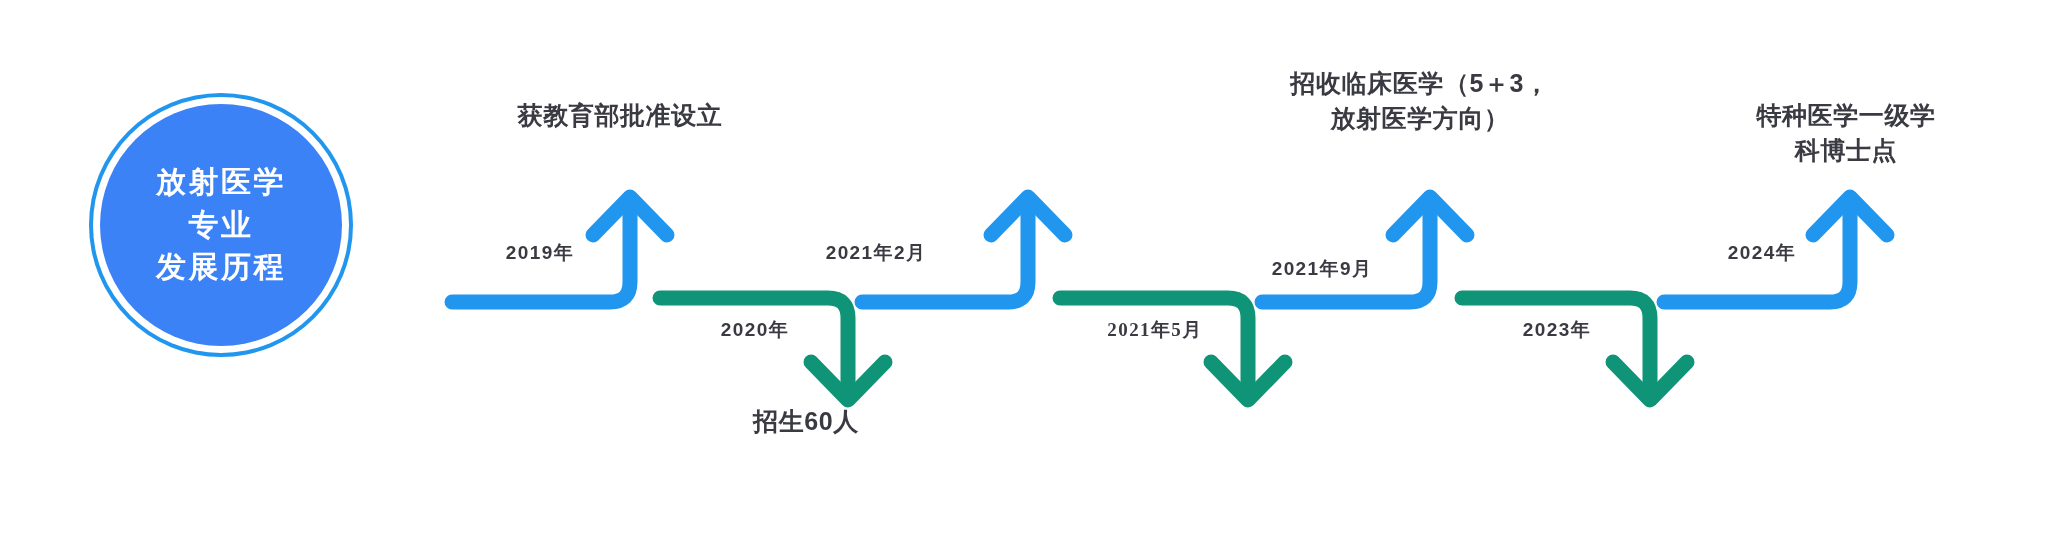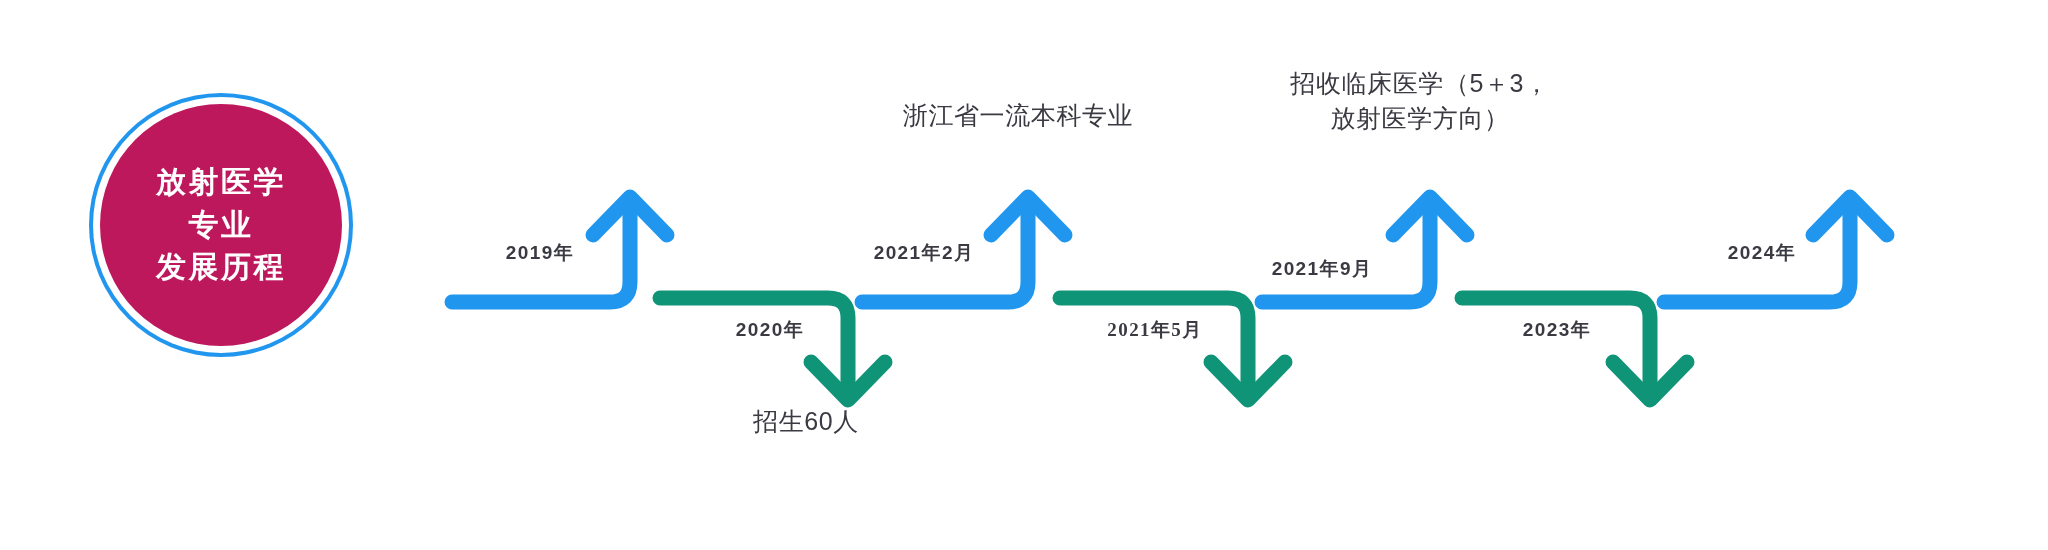--- a/index.html
+++ b/index.html
@@ -28,40 +28,40 @@
   }
 
   
   .hub {
     position: absolute;
     left: 100px;
     top: 104px;
     width: 242px;
     height: 242px;
     border-radius: 50%;
-    background: #be185d;
+    background: #3b82f6;
     box-shadow: 0 0 0 7px #ffffff, 0 0 0 11px #2196ef;
     display: flex;
     align-items: center;
     justify-content: center;
   }
   .hub-text {
     color: #ffffff;
     font-weight: 700;
     font-size: 30px;
     line-height: 1.42;
     text-align: center;
     letter-spacing: 2.5px;
     white-space: pre-line;
   }
 
   
   .label {
     position: absolute;
-    font-weight: 400;
+    font-weight: 700;
     color: #3a3a42;
     text-align: center;
     line-height: 1.38;
     white-space: pre-line;
     transform: translateX(-50%);
   }
   .label.milestone {
     font-size: 25px;
     letter-spacing: 0.6px;
   }
@@ -113,36 +113,37 @@
       <path d="M 1813 235 L 1850 197 L 1887 235" fill="none" stroke="#2196ef" stroke-width="15" stroke-linecap="round" stroke-linejoin="round"></path>
     </g>
   </svg>
 
   <div class="hub">
     <div class="hub-text">放射医学
 专业
 发展历程</div>
   </div>
 
+  <div class="label milestone" style="left:620px; top:98px;">获教育部批准设立</div>
 
-  <div class="label milestone" style="left:1018px; top:98px;">浙江省一流本科专业</div>
 
   <div class="label milestone" style="left:1420px; top:66px;">招收临床医学（5＋3，
 放射医学方向）</div>
 
+  <div class="label milestone" style="left:1846px; top:98px;">特种医学一级学科博士点</div>
 
   <div class="label milestone" style="left:806px; top:404px;">招生60人</div>
 
 
 
   <div class="label year" style="left:540px; top:240px;">2019年</div>
 
-  <div class="label year" style="left:755px; top:317px;margin-left:15px;">2020年</div>
+  <div class="label year" style="left:755px; top:317px;">2020年</div>
 
-  <div class="label year" style="left:924px; top:240px;">2021年2月</div>
+  <div class="label year" style="left:876px; top:240px;">2021年2月</div>
 
   <div class="label year" style="left:1155px; top:317px;font-family:Liberation Serif, serif;">2021年5月</div>
 
   <div class="label year" style="left:1322px; top:256px;">2021年9月</div>
 
   <div class="label year" style="left:1557px; top:317px;">2023年</div>
 
   <div class="label year" style="left:1762px; top:240px;">2024年</div>
 
 </div>

